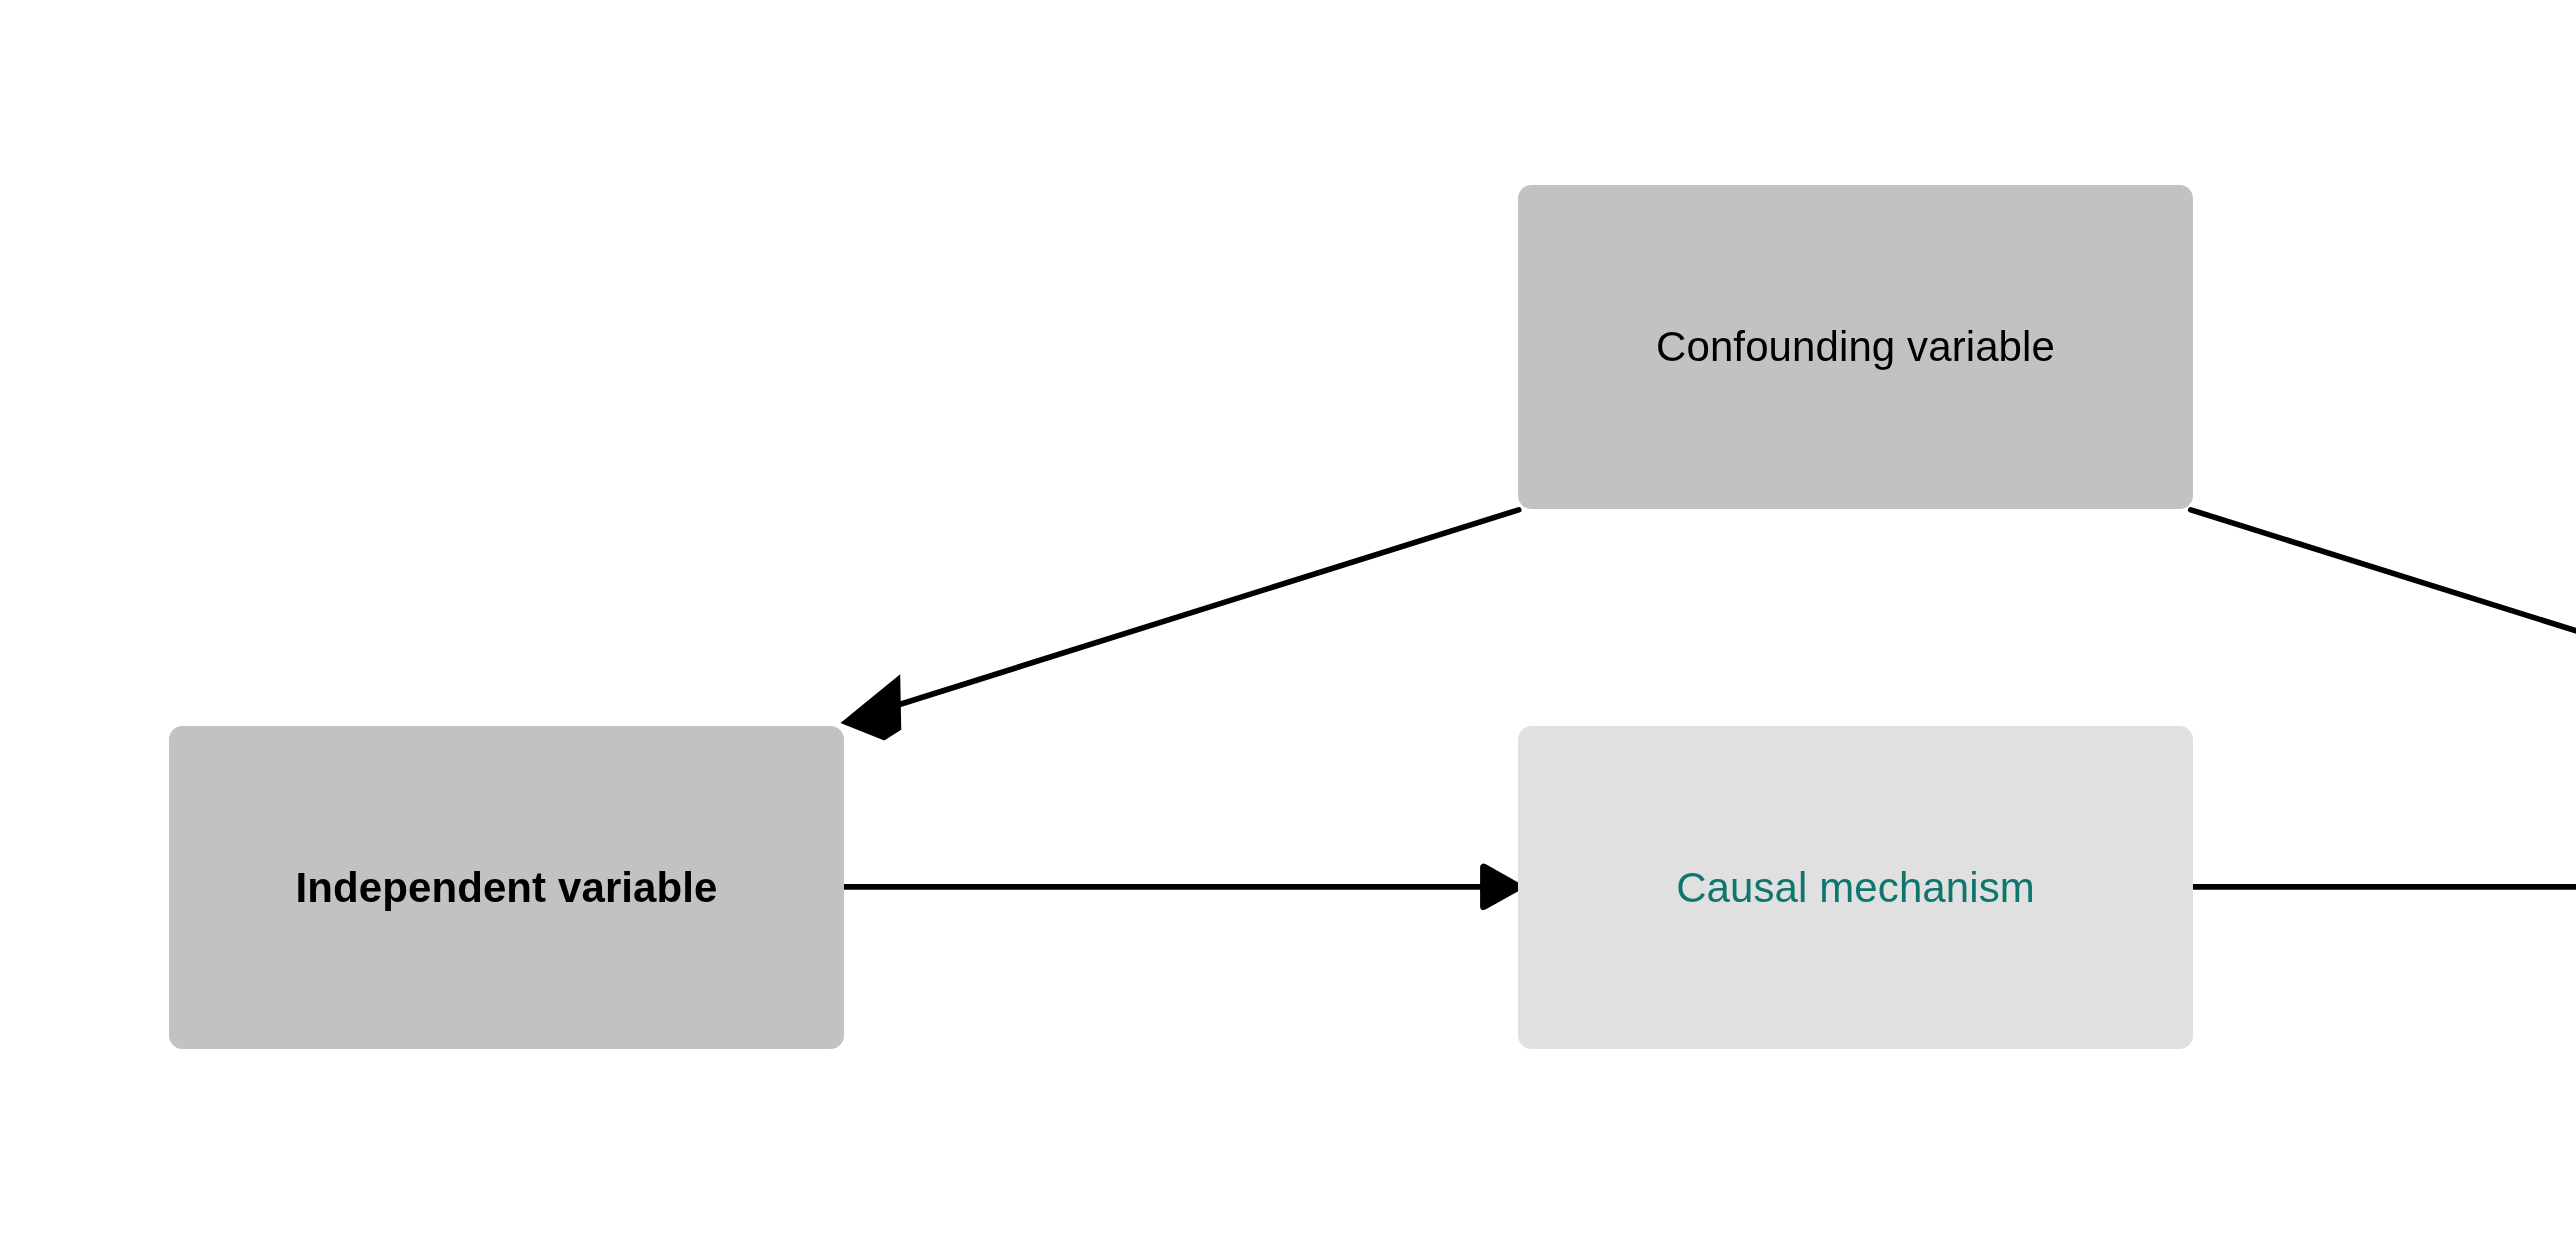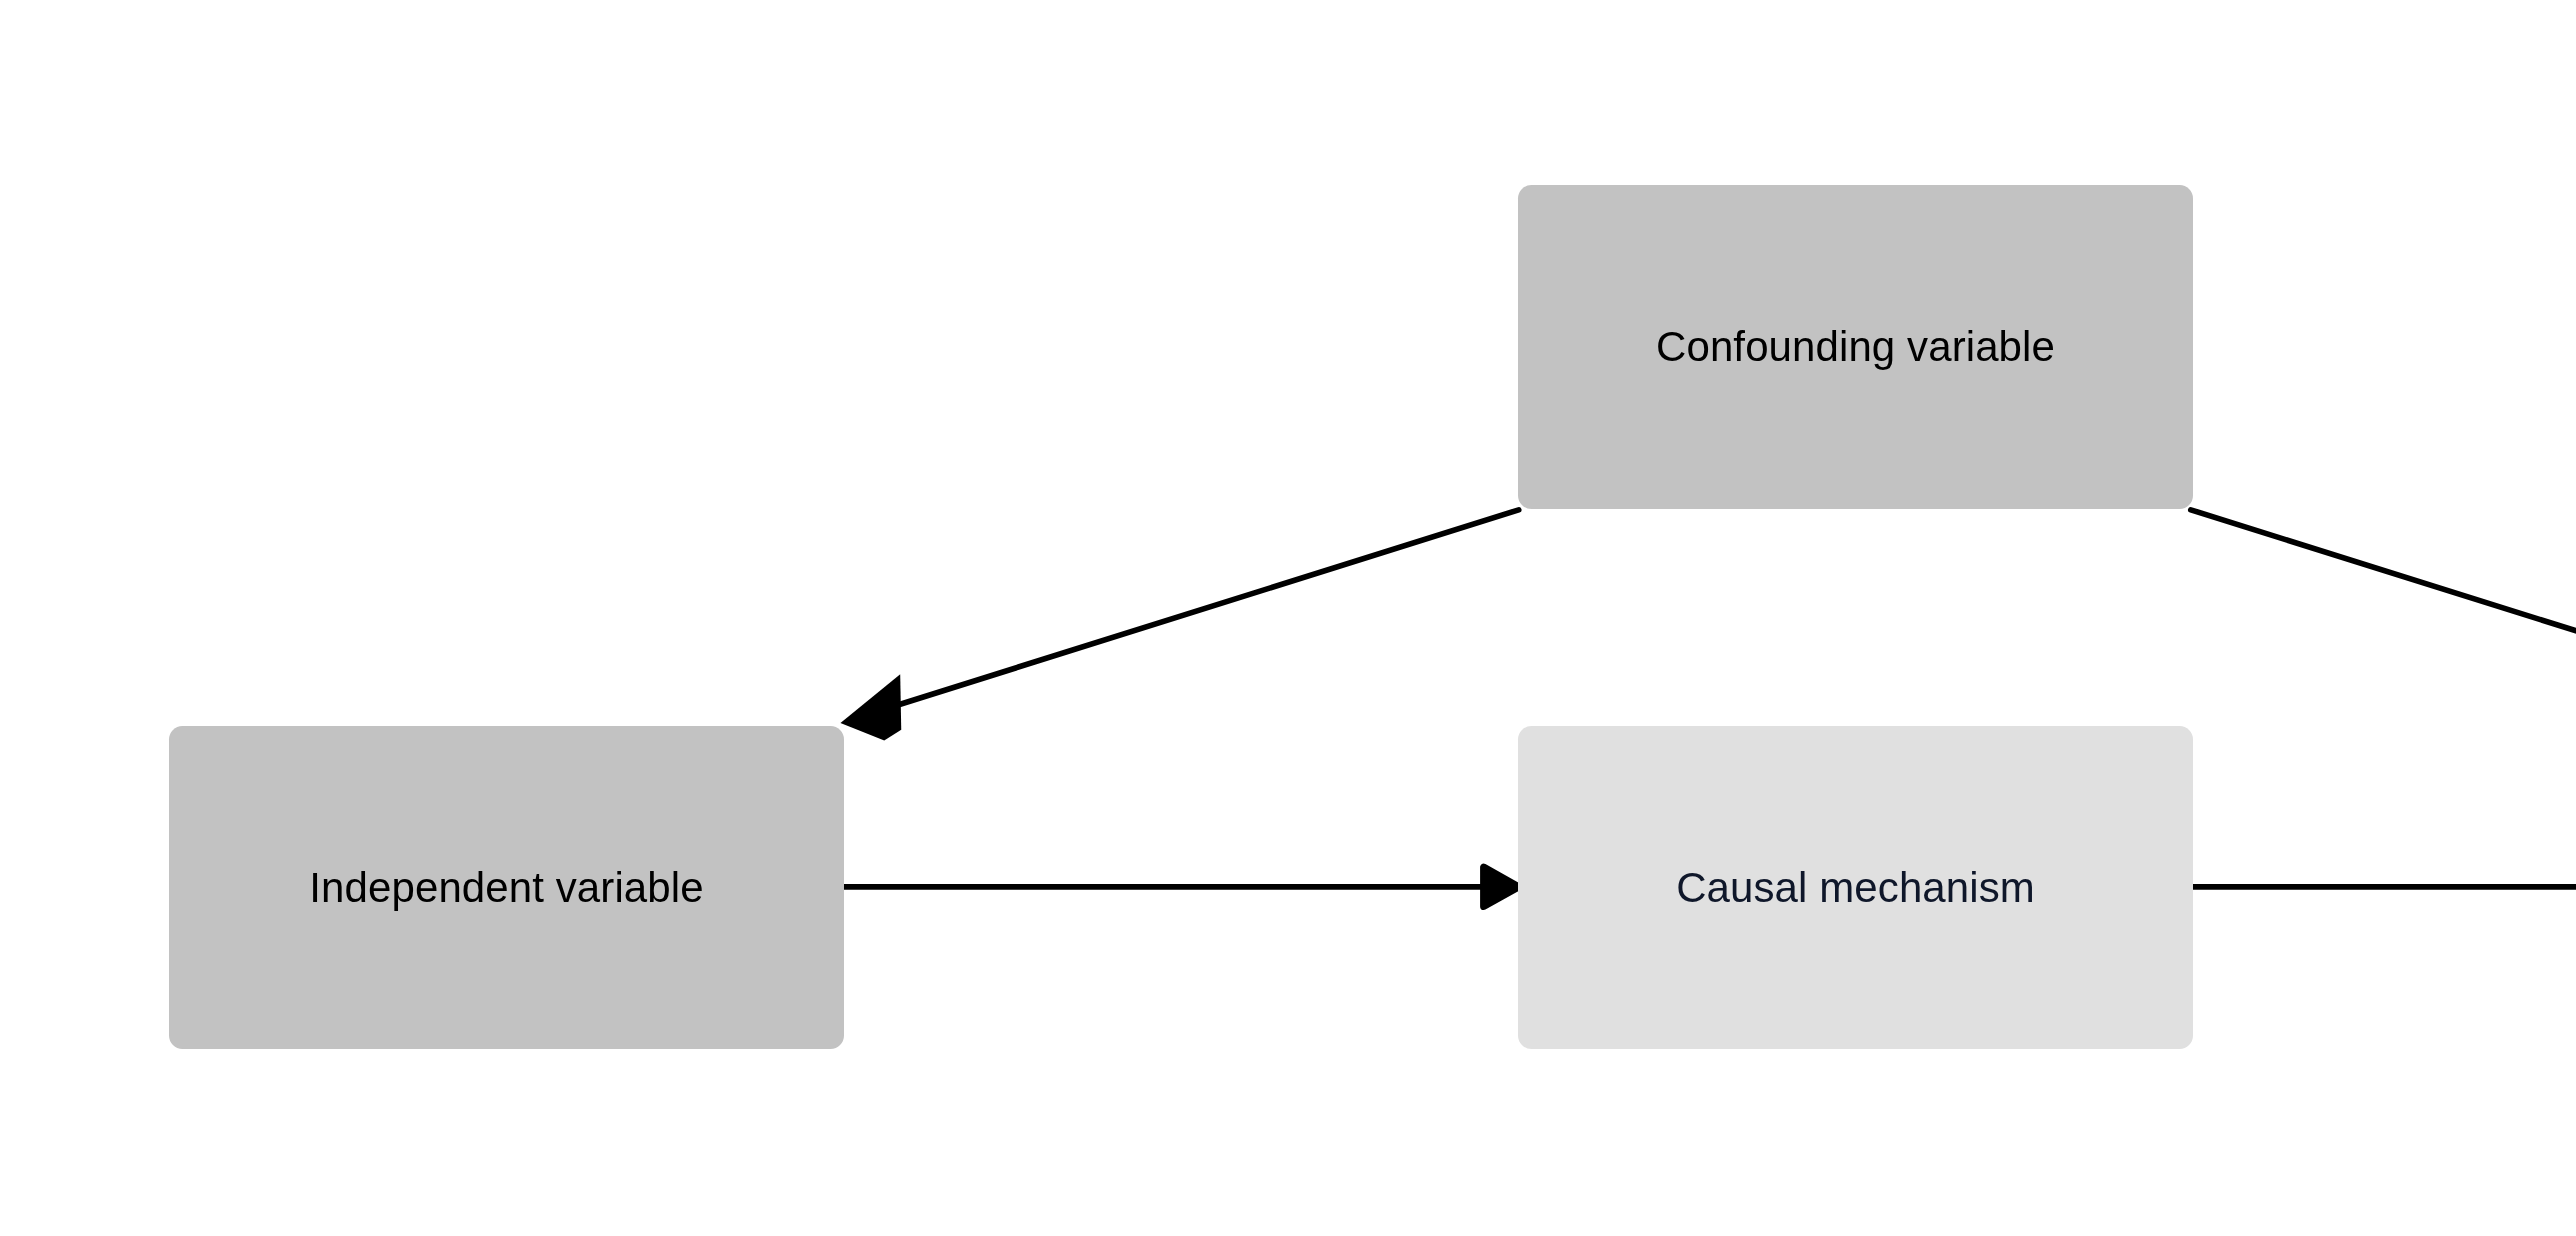--- a/index.html
+++ b/index.html
@@ -37,21 +37,21 @@
     line-height: 1;
     color: #000000;
     letter-spacing: 0.1px;
     white-space: nowrap;
     text-align: center;
   }
   #node-confounding {
     left: 1518px;  top: 185px;  width: 675px; height: 324px;
   }
   #node-independent {
-    left: 169px;   top: 726px; width: 675px; height: 323px;
+    left: 169px;   top: 726px; width: 675px; height: 323px; font-weight: bold;
   }
   #node-mechanism {
     left: 1518px;  top: 726px; width: 675px; height: 323px;
   }
 </style>
 </head>
 <body>
 
 <div id="canvas" style="background-color: rgb(255, 255, 255);">
 
@@ -80,17 +80,17 @@
 
   <div class="node" id="node-confounding" style="background-color: rgb(194, 194, 194);">
     <span class="node-label" style="color: rgb(0, 0, 0);">Confounding variable</span>
   </div>
 
   <div class="node" id="node-independent" style="background-color: rgb(194, 194, 194);">
     <span class="node-label" style="color: rgb(0, 0, 0);">Independent variable</span>
   </div>
 
   <div class="node" id="node-mechanism" style="background-color: rgb(224, 224, 224);">
-    <span class="node-label" style="color: #0f172a;">Causal mechanism</span>
+    <span class="node-label" style="color: #0f766e;">Causal mechanism</span>
   </div>
 
 </div>
 
 
 </body></html>

